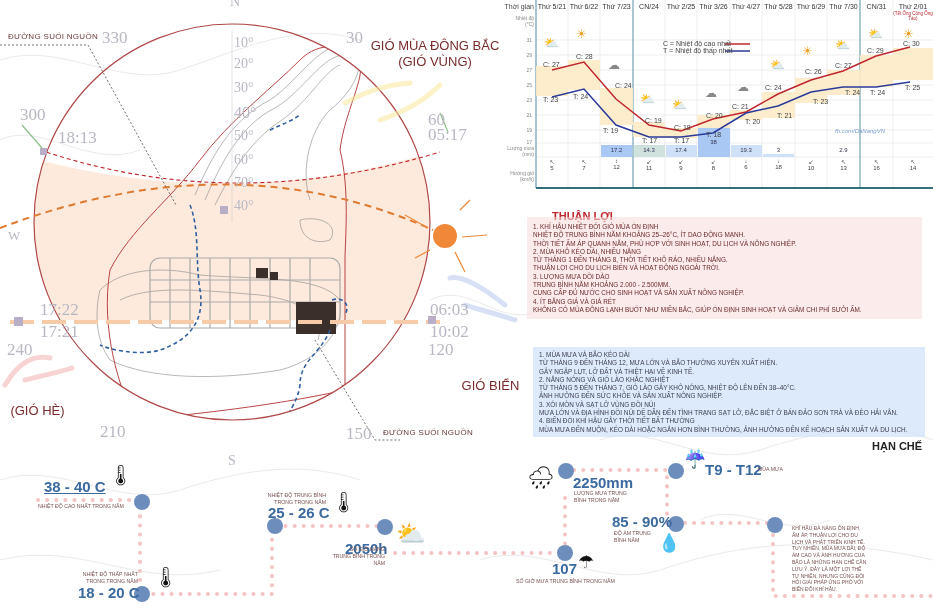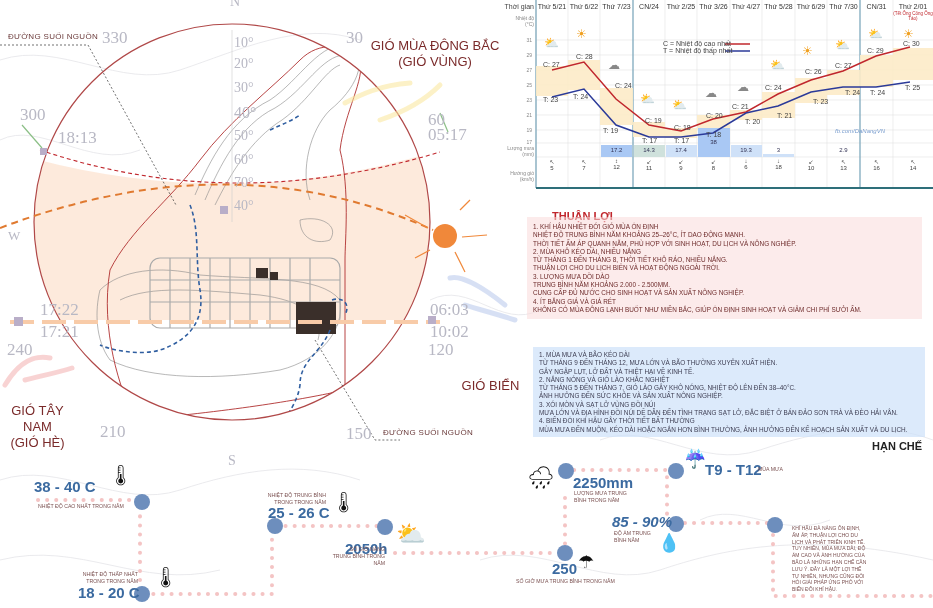--- a/index.html
+++ b/index.html
@@ -167,21 +167,20 @@
 <div class="abs tag-suoi" style="left:383px;top:428px;">ĐƯỜNG SUỐI NGUỒN</div>
 
 <div class="abs lbl-wind" style="left:370px;top:38px;width:130px;">
   <div>GIÓ MÙA ĐÔNG BẮC</div>
   <div>(GIÓ VÙNG)</div>
 </div>
 <div class="abs lbl-wind" style="left:400px;top:378px;width:125px;margin-left:28px;">
   <div>GIÓ BIỂN</div>
 </div>
 <div class="abs lbl-wind" style="left:0px;top:403px;width:75px;">
-  <div>GIÓ TÂY NAM</div>
   <div>(GIÓ HÈ)</div>
 </div>
 
 <div id="chart" class="abs">
   <svg width="433" height="192" style="position:absolute;left:0;top:0;">
     <rect x="0" y="0" width="433" height="192" fill="#fff"></rect>
 
     <g stroke="#e2e2e2" stroke-width="0.6">
       <line x1="36" y1="0" x2="36" y2="188"></line>
         <line x1="68" y1="0" x2="68" y2="188"></line>
@@ -413,45 +412,45 @@
 <div class="node" style="left:134px;top:494px;"></div>
 <div class="node" style="left:134px;top:586px;"></div>
 <div class="node" style="left:267px;top:518px;"></div>
 <div class="node" style="left:377px;top:519px;"></div>
 <div class="node" style="left:557px;top:545px;"></div>
 <div class="node" style="left:558px;top:463px;"></div>
 <div class="node" style="left:668px;top:463px;"></div>
 <div class="node" style="left:668px;top:516px;"></div>
 <div class="node" style="left:767px;top:517px;"></div>
 
-<div class="abs stat-v" style="left:34px;top:478px;">38 - 40 C</div>
+<div class="abs stat-v" style="left:44px;top:478px;text-decoration:underline;">38 - 40 C</div>
 <div class="abs stat-l" style="left:38px;top:503px;">NHIỆT ĐỘ CAO NHẤT TRONG NĂM</div>
 <div class="abs" style="left:108px;top:463px;font-size:20px;color:#111;">🌡</div>
 
 <div class="abs stat-l" style="left:68px;top:571px;width:70px;text-align:right;">NHIỆT ĐỘ THẤP NHẤT TRONG TRONG NĂM</div>
 <div class="abs stat-v" style="left:78px;top:584px;">18 - 20 C</div>
 <div class="abs" style="left:153px;top:565px;font-size:20px;color:#111;">🌡</div>
 
 <div class="abs stat-l" style="left:248px;top:492px;width:78px;text-align:right;">NHIỆT ĐỘ TRUNG BÌNH TRONG TRONG NĂM</div>
 <div class="abs stat-v" style="left:268px;top:504px;">25 - 26 C</div>
 <div class="abs" style="left:331px;top:490px;font-size:20px;color:#111;">🌡</div>
 
 <div class="abs stat-v" style="left:345px;top:540px;">2050h</div>
 <div class="abs stat-l" style="left:330px;top:546px;width:55px;text-align:right;">SỐ GIỜ NẮNG TRUNG BÌNH TRONG NĂM</div>
 <div class="abs" style="left:396px;top:520px;font-size:24px;color:#111;">⛅</div>
 
-<div class="abs stat-v" style="left:552px;top:560px;">250</div>
+<div class="abs stat-v" style="left:552px;top:560px;">107</div>
 <div class="abs stat-l" style="left:516px;top:578px;">SỐ GIỜ MƯA TRUNG BÌNH TRONG NĂM</div>
 <div class="abs" style="left:578px;top:551px;font-size:18px;color:#111;">☂</div>
 
 <div class="abs stat-v" style="left:573px;top:474px;">2250mm</div>
 <div class="abs stat-l" style="left:574px;top:490px;width:60px;">LƯỢNG MƯA TRUNG BÌNH TRONG NĂM</div>
 <div class="abs" style="left:527px;top:465px;font-size:22px;color:#111;">🌧</div>
 
 <div class="abs stat-v" style="left:705px;top:461px;">T9 - T12</div>
 <div class="abs stat-l" style="left:758px;top:466px;">MÙA MƯA</div>
 <div class="abs" style="left:684px;top:448px;font-size:18px;color:#111;">☔</div>
 
-<div class="abs stat-v" style="left:612px;top:513px;font-style:italic;">85 - 90%</div>
+<div class="abs stat-v" style="left:612px;top:513px;">85 - 90%</div>
 <div class="abs stat-l" style="left:614px;top:530px;width:40px;">ĐỘ ẨM TRUNG BÌNH NĂM</div>
 <div class="abs" style="left:658px;top:532px;font-size:18px;color:#111;">💧</div>
 
 <div class="abs stat-l" style="left:792px;top:525px;width:75px;font-size:5px;line-height:6.8px;">KHÍ HẬU ĐÀ NẴNG ỔN ĐỊNH, ẤM ÁP, THUẬN LỢI CHO DU LỊCH VÀ PHÁT TRIỂN KINH TẾ. TUY NHIÊN, MÙA MƯA DÀI, ĐỘ ẨM CAO VÀ ẢNH HƯỞNG CỦA BÃO LÀ NHỮNG HẠN CHẾ CẦN LƯU Ý. ĐÂY LÀ MỘT LỢI THẾ TỰ NHIÊN, NHƯNG CŨNG ĐÒI HỎI GIẢI PHÁP ỨNG PHÓ VỚI BIẾN ĐỔI KHÍ HẬU.</div>
 
 </body></html>

